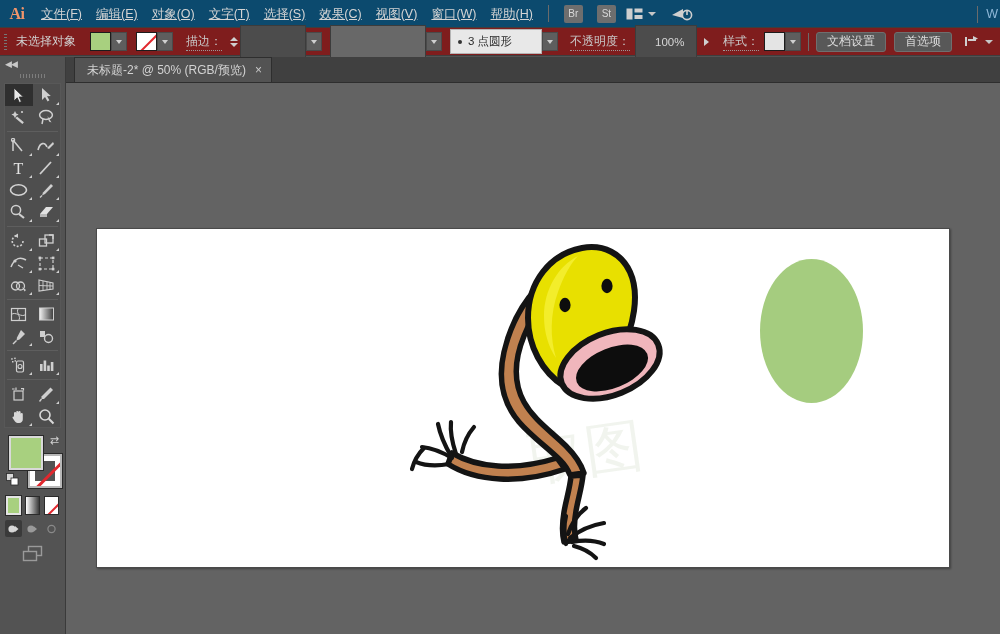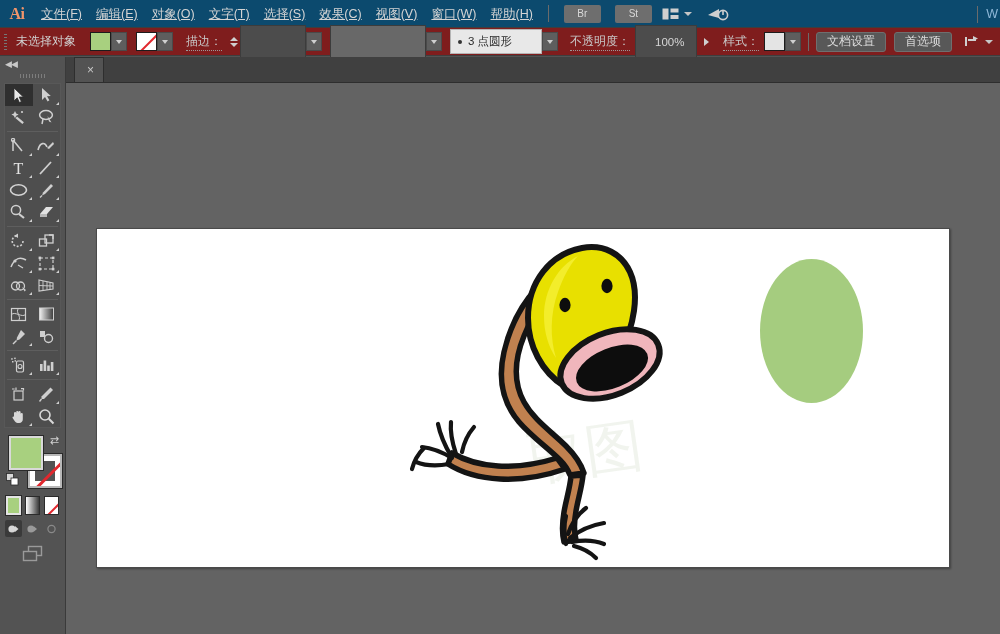--- a/index.html
+++ b/index.html
@@ -29,21 +29,21 @@
   .menu-item {
     padding: 0 7px; height: 28px; line-height: 28px;
     color: #d4d4d4; font-size: 12.5px; white-space: nowrap;
     cursor: default;
     text-decoration: underline;
   }
   .mb-sep {
     width: 1px; height: 17px; background: #6b6b6b; margin: 0 8px;
   }
   .mb-badge {
-    width: 37px; height: 18px; background: #6e6e6e;
+    width: 19px; height: 18px; background: #6e6e6e;
     border-radius: 2px; color: #d8d8d8; font-size: 10px;
     display: flex; align-items: center; justify-content: center;
     margin: 0 7px; font-family: "Liberation Sans", sans-serif;
   }
   .mb-icon { display: flex; align-items: center; margin: 0 3px; }
   .chev { width: 0; height: 0; border-left: 4px solid transparent;
           border-right: 4px solid transparent; border-top: 4px solid #c6c6c6;
           margin-left: 5px; }
   .mb-right {
     position: absolute; right: 0; top: 0; height: 28px;
@@ -355,20 +355,21 @@
         <rect x="1" y="2" width="2" height="9" fill="#cfcfcf"></rect>
         <rect x="4" y="4" width="8" height="2" fill="#cfcfcf"></rect>
         <path d="M9 1 L14 3.5 L9 6 Z" fill="#cfcfcf"></path>
       </svg>
       <span class="chev"></span>
     </div>
   </div>
 
   <div class="tabbar">
     <div class="doctab">
+      <span>未标题-2* @ 50% (RGB/预览)</span>
       <span class="tab-close">×</span>
     </div>
   </div>
 
   <div class="toolpanel">
     <div class="tp-head">
       <span class="dblarrow">◀◀</span>
     </div>
     <div class="tp-grip">
         <span></span>

